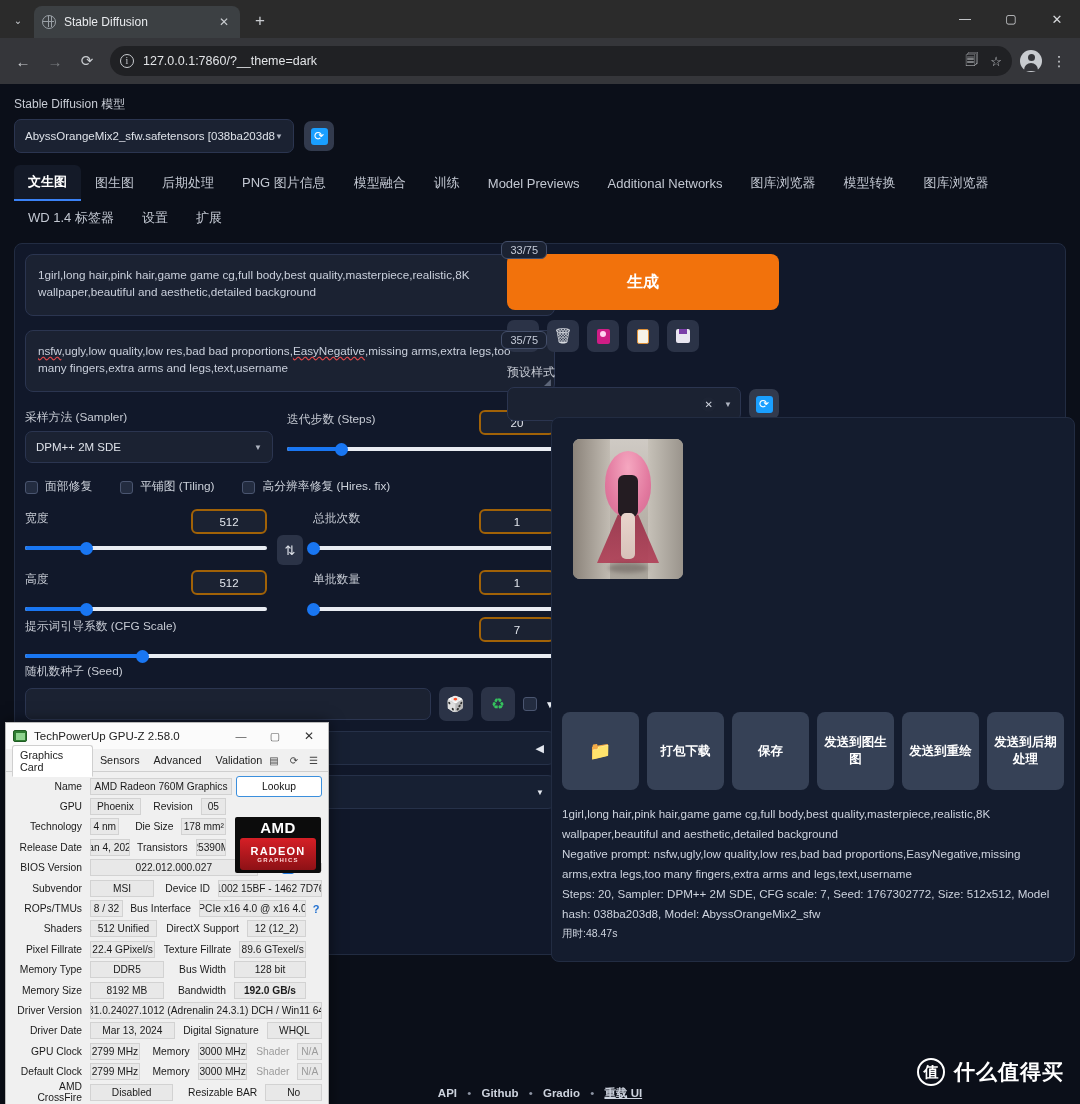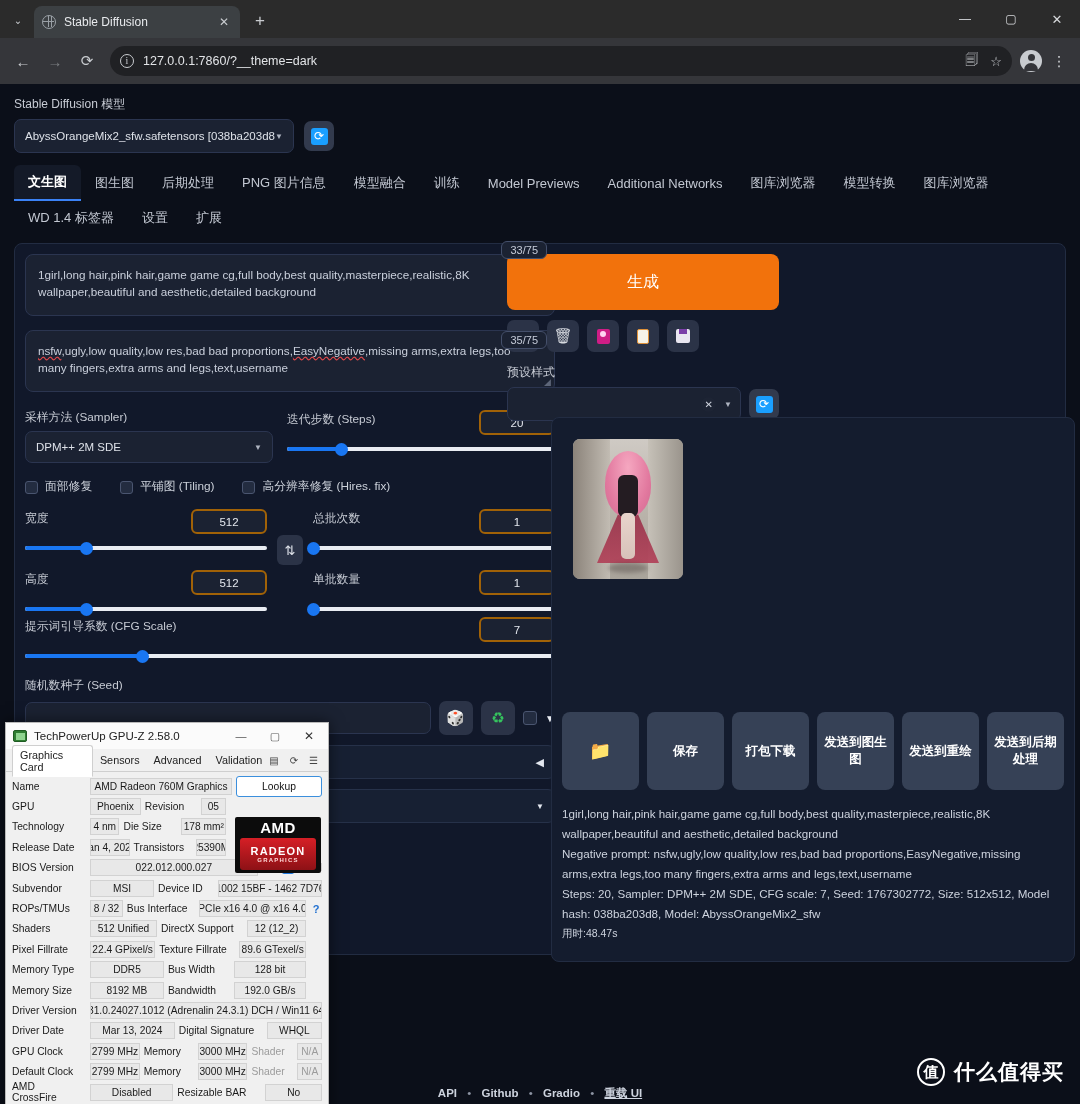--- a/index.html
+++ b/index.html
@@ -118,21 +118,21 @@
   }
   .token-badge {
     position: absolute; right: 8px; top: -13px; background: #1b2232; border: 1px solid #444f6a;
     border-radius: 6px; font-size: 11px; color: #c5cbd8; padding: 2px 8px; z-index: 3;
   }
   .prompt-wrap { position: relative; }
   .spell { text-decoration: underline wavy #e0484a; text-decoration-skip-ink: none; }
 
   .gen-btn {
     width: 100%; height: 56px; background: #f2720c; border-radius: 8px; color: #fff;
-    font-size: 16px; font-weight: normal; display: flex; align-items: center; justify-content: center;
+    font-size: 16px; font-weight: bold; display: flex; align-items: center; justify-content: center;
   }
   .sq-row { display: flex; gap: 8px; margin-top: 10px; }
   .sq-btn {
     width: 32px; height: 32px; background: #2b3347; border-radius: 7px;
     display: flex; align-items: center; justify-content: center; font-size: 15px;
   }
   .styles-label { font-size: 12px; color: #c7cbd4; margin-top: 12px; }
   .styles-row { display: flex; gap: 8px; margin-top: 6px; align-items: center; }
   .styles-input {
     flex: 1; height: 34px; background: #1b2232; border: 1px solid #2b3550; border-radius: 7px;
@@ -267,21 +267,21 @@
   .gz-title .t { font-size: 11.5px; color: #222; }
   .gz-wbtns { margin-left: auto; display: flex; }
   .gz-wbtn { width: 34px; height: 24px; display: flex; align-items: center; justify-content: center; color: #555; font-size: 11px; }
   .gz-wbtn.x { font-size: 12px; color: #333; }
   .gz-tabs { display: flex; align-items: center; padding: 0 6px; height: 23px; border-bottom: 1px solid #cfcfcf; }
   .gz-tab { font-size: 10.8px; color: #222; padding: 3px 7px; }
   .gz-tab.active { background: #fff; border: 1px solid #cfcfcf; border-bottom: 1px solid #fff; border-radius: 3px 3px 0 0; margin-bottom: -1px; }
   .gz-ticons { margin-left: auto; display: flex; gap: 11px; padding-right: 4px; color: #444; font-size: 10px; }
   .gz-body { padding: 4px 6px 0 6px; }
   .gz-row { display: flex; align-items: center; height: 20.4px; gap: 4px; }
-  .gz-lab { width: 74px; text-align: left; font-size: 10.3px; color: #1a1a1a; padding-right: 4px; flex: 0 0 auto; }
+  .gz-lab { width: 74px; text-align: right; font-size: 10.3px; color: #1a1a1a; padding-right: 4px; flex: 0 0 auto; }
   .gz-val {
     background: #e8e8e8; border: 1px solid #d2d2d2; height: 17px; font-size: 10.2px;
     display: flex; align-items: center; justify-content: center; color: #1a1a1a; padding: 0 4px;
     flex: 1 1 auto; min-width: 0; overflow: hidden; white-space: nowrap;
   }
   .gz-val.dim { color: #9b9b9b; }
   .gz-lab.dim { color: #9b9b9b; }
   .gz-lookup {
     width: 86px; height: 21px; background: #fff; border: 1px solid #3b8fdd; border-radius: 3px;
     font-size: 10.3px; display: flex; align-items: center; justify-content: center; flex: 0 0 auto;
@@ -488,21 +488,21 @@
             <span class="fld-label">提示词引导系数 (CFG Scale)</span>
             <span class="numbox">7</span>
           </div>
           <div class="slider">
             <div class="track"></div>
             <div class="fill" id="cfg-fill" style="width: 22%;"></div>
             <div class="thumb" id="cfg-thumb" style="left: 22%;"></div>
           </div>
         </div>
 
-        <div style="margin-top:14px;">
+        <div style="">
           <div class="fld-label">随机数种子 (Seed)</div>
           <div class="seed-row">
             <div class="seed-input"></div>
             <div class="seed-btn">
               <span>🎲</span>
             </div>
             <div class="seed-btn">
               <span style="color:#35c45e;">♻</span>
             </div>
             <span class="small-chk"></span>
@@ -562,22 +562,22 @@
           <div class="hair"></div>
           <div class="torso"></div>
           <div class="legs"></div>
           <div class="shadow"></div>
         </div>
       </div>
       <div class="out-btns">
         <div class="out-btn folder">
             <span style="color:#f0a22e;">📁</span>
           </div>
+        <div class="out-btn">打包下载</div>
         <div class="out-btn">保存</div>
-        <div class="out-btn">打包下载</div>
         <div class="out-btn">发送到图生图</div>
         <div class="out-btn">发送到重绘</div>
         <div class="out-btn">发送到后期处理</div>
       </div>
       <div class="meta">
         <div>1girl,long hair,pink hair,game game cg,full body,best quality,masterpiece,realistic,8K wallpaper,beautiful and aesthetic,detailed background</div>
         <div>Negative prompt: nsfw,ugly,low quality,low res,bad bad proportions,EasyNegative,missing arms,extra legs,too many fingers,extra arms and legs,text,username</div>
         <div>Steps: 20, Sampler: DPM++ 2M SDE, CFG scale: 7, Seed: 1767302772, Size: 512x512, Model hash: 038ba203d8, Model: AbyssOrangeMix2_sfw</div>
         <div class="tm">用时:48.47s</div>
       </div>
@@ -691,21 +691,21 @@
         <span class="gz-lab">Memory Type</span>
         <span class="gz-val" style="max-width:86px;">DDR5</span>
         <span class="gz-lab" style="width:62px;">Bus Width</span>
         <span class="gz-val" style="max-width:72px;">128 bit</span>
         <span style="width:12px;flex:0 0 auto;"></span>
       </div>
       <div class="gz-row">
         <span class="gz-lab">Memory Size</span>
         <span class="gz-val" style="max-width:86px;">8192 MB</span>
         <span class="gz-lab" style="width:62px;">Bandwidth</span>
-        <span class="gz-val" style="max-width:72px;">192.0 GB/s</span>
+        <span class="gz-val" style="max-width:72px;font-weight:bold;">192.0 GB/s</span>
         <span style="width:12px;flex:0 0 auto;"></span>
       </div>
       <div class="gz-row">
         <span class="gz-lab">Driver Version</span>
         <span class="gz-val">31.0.24027.1012 (Adrenalin 24.3.1) DCH / Win11 64</span>
       </div>
       <div class="gz-row">
         <span class="gz-lab">Driver Date</span>
         <span class="gz-val" style="max-width:86px;">Mar 13, 2024</span>
         <span class="gz-lab" style="width:84px;">Digital Signature</span>

